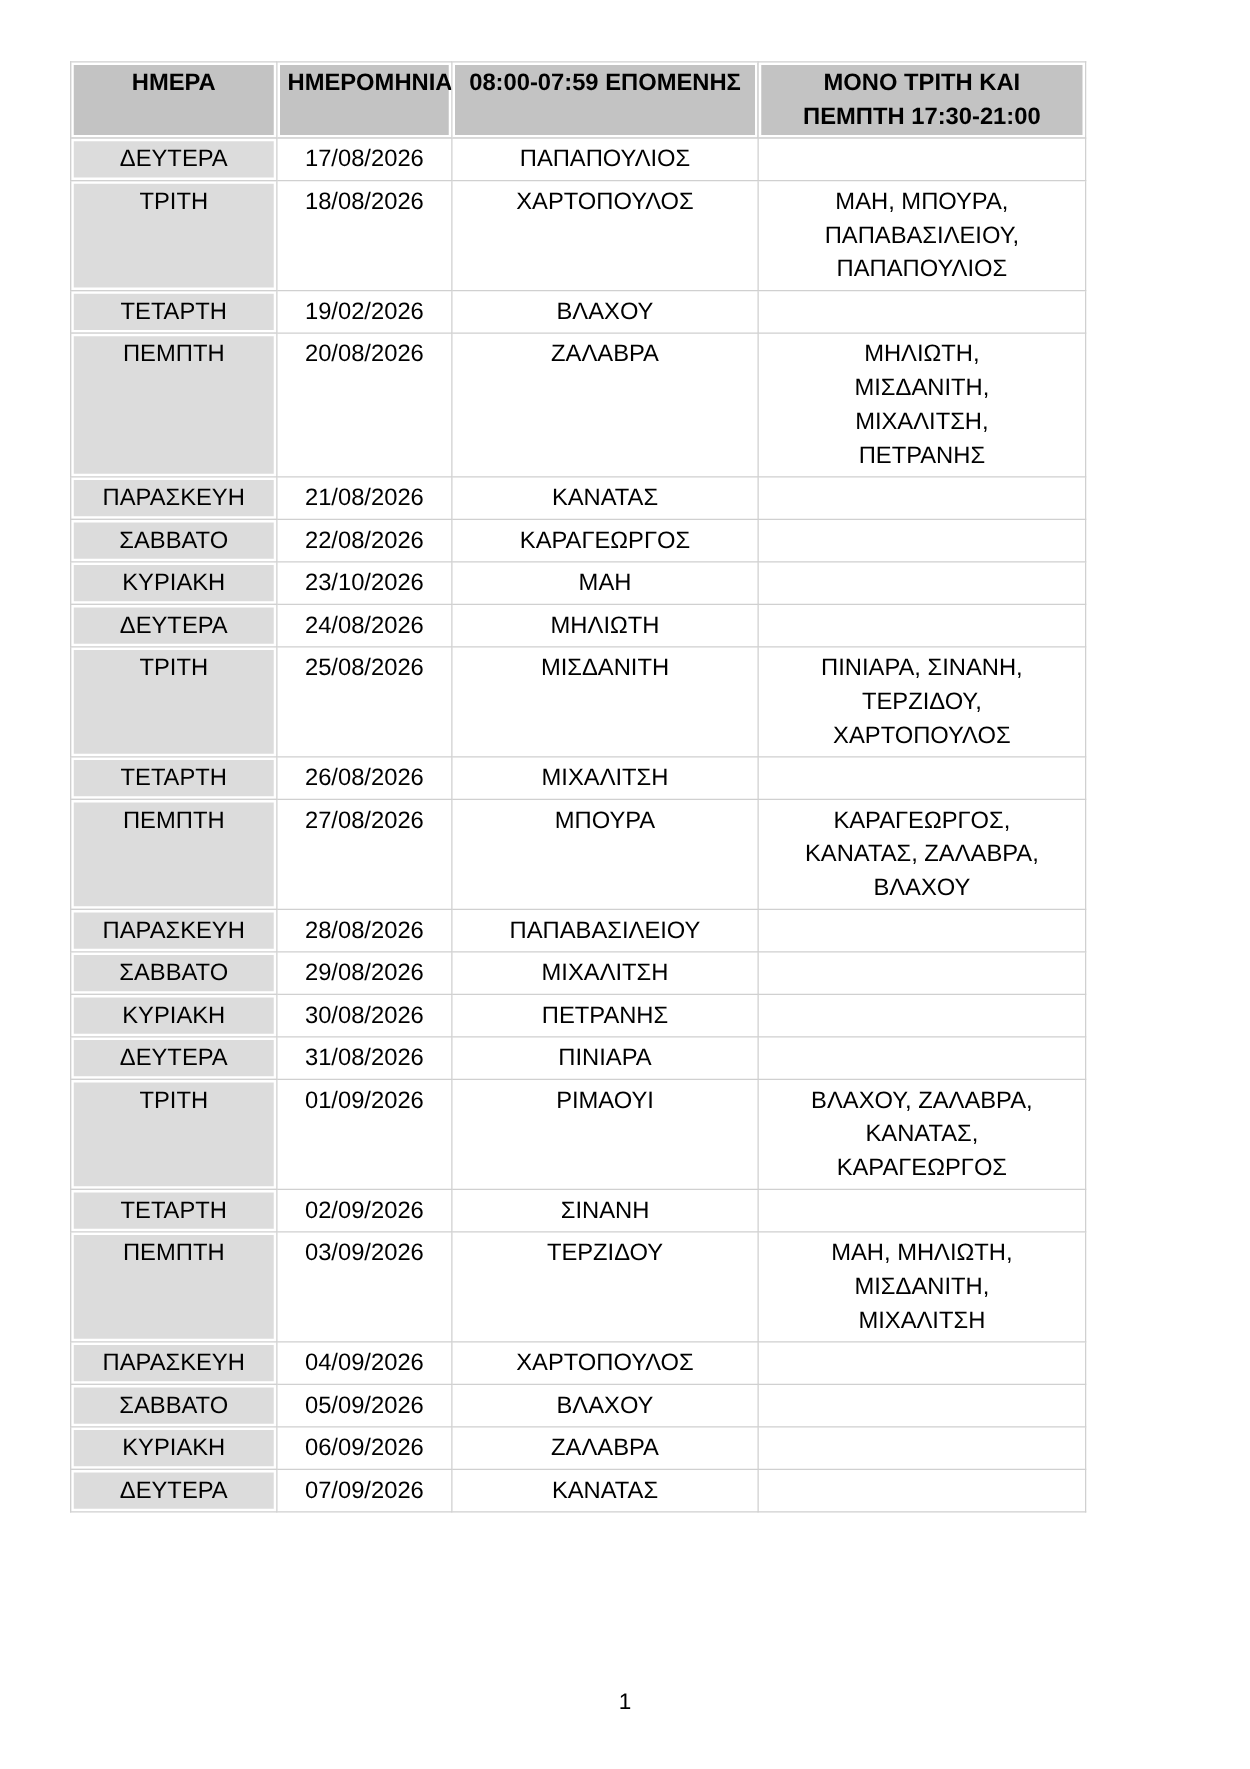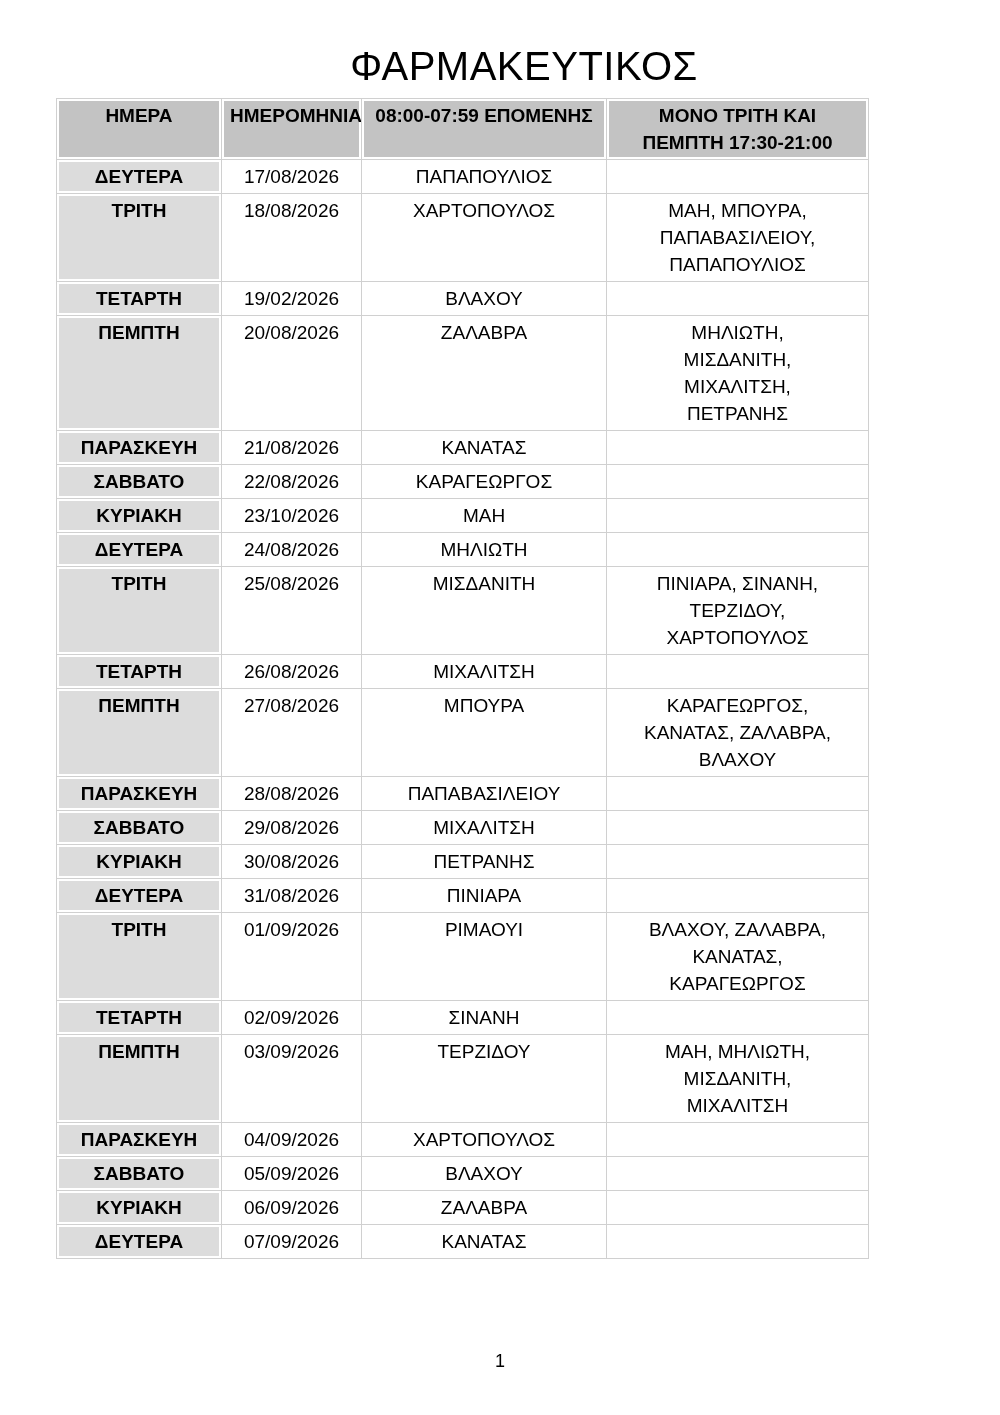--- a/index.html
+++ b/index.html
@@ -28,36 +28,35 @@
     border:1px solid var(--grid);
     vertical-align:top;text-align:center;
     padding:3px 8px;font-size:19px;line-height:27px;
     overflow:hidden;
   }
   .schedule thead th{
     background:var(--header-bg);font-weight:700;
     height:54px;box-shadow:inset 0 0 0 2px #ffffff;
   }
   .schedule td.day-cell{
-    background:var(--daycol-bg);font-weight:700;
+    background:var(--daycol-bg);font-weight:400;
     box-shadow:inset 0 0 0 2px #ffffff;
   }
   .schedule .prewrap{white-space:pre-line;}
   .page-number{
     position:absolute;left:0;bottom:44px;width:100%;
     text-align:center;font-size:18px;line-height:20px;
   }
 </style>
 </head>
 <body>
 
 <div class="page">
 
   <div class="title-block">
-    <div class="doc-title-line">ΦΑΡΜΑΚΕΥΤΙΚΟΣ</div>
   </div>
 
   <table class="schedule">
     <colgroup>
       <col style="width:165px">
       <col style="width:140px">
       <col style="width:245px">
       <col style="width:262px">
     </colgroup>
     <thead>

